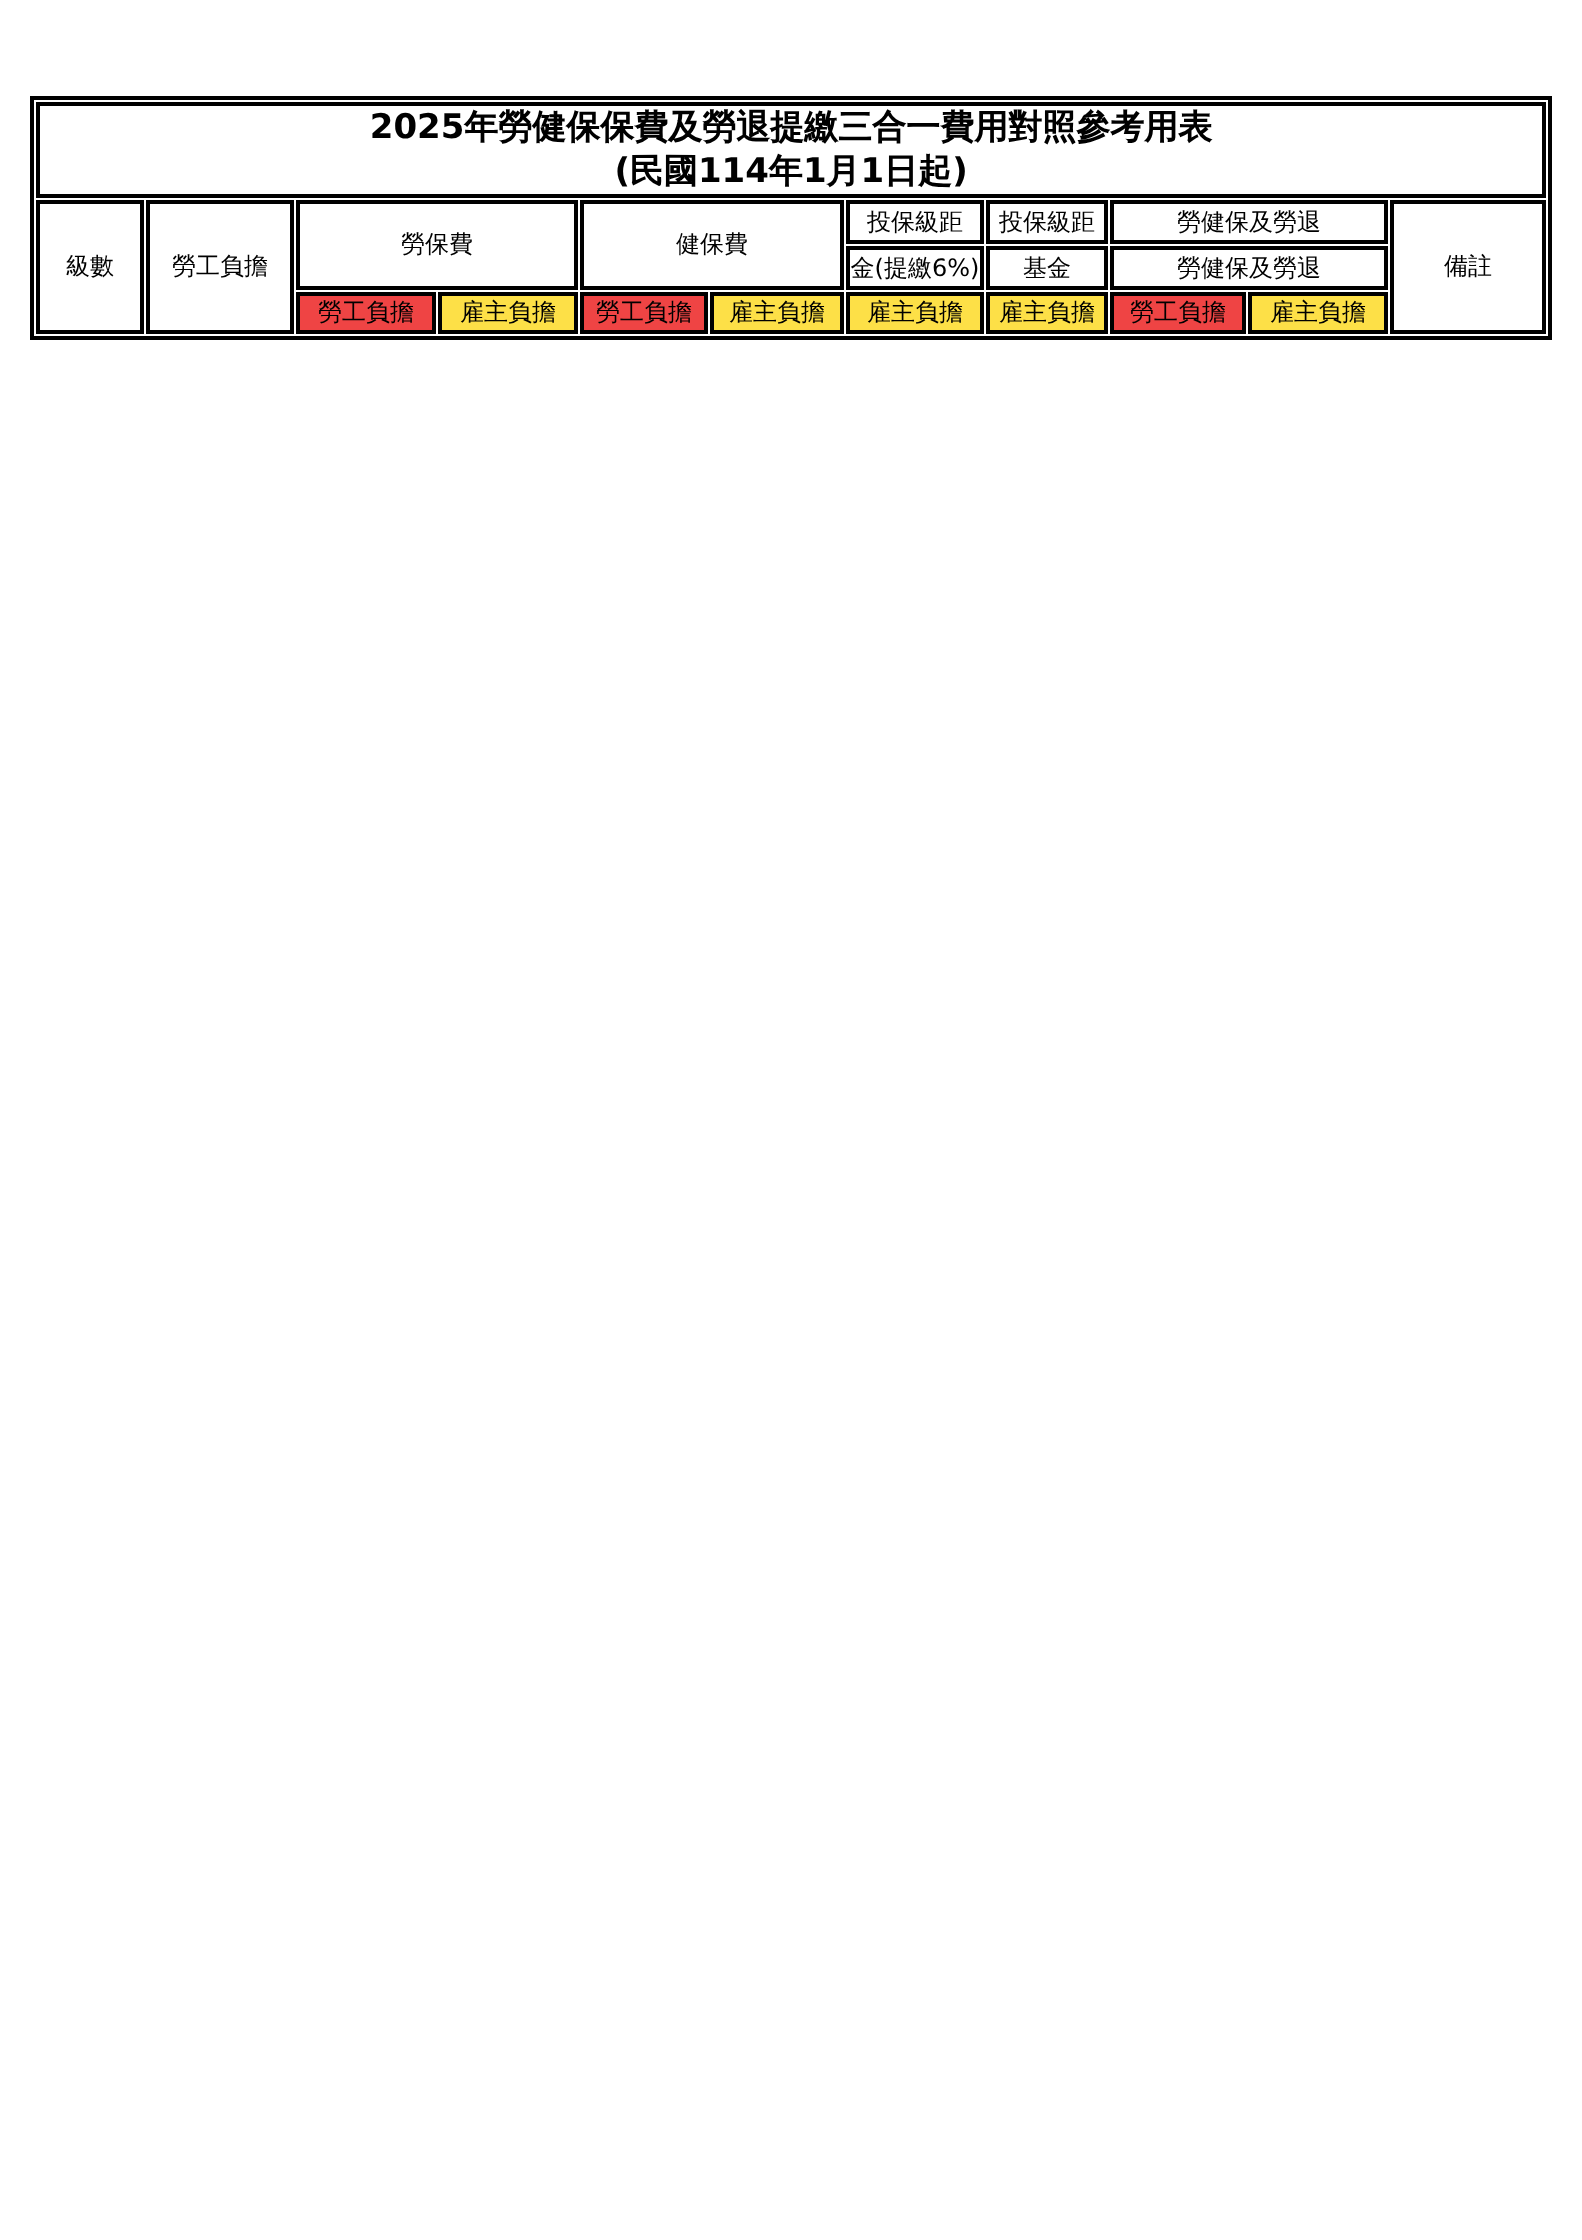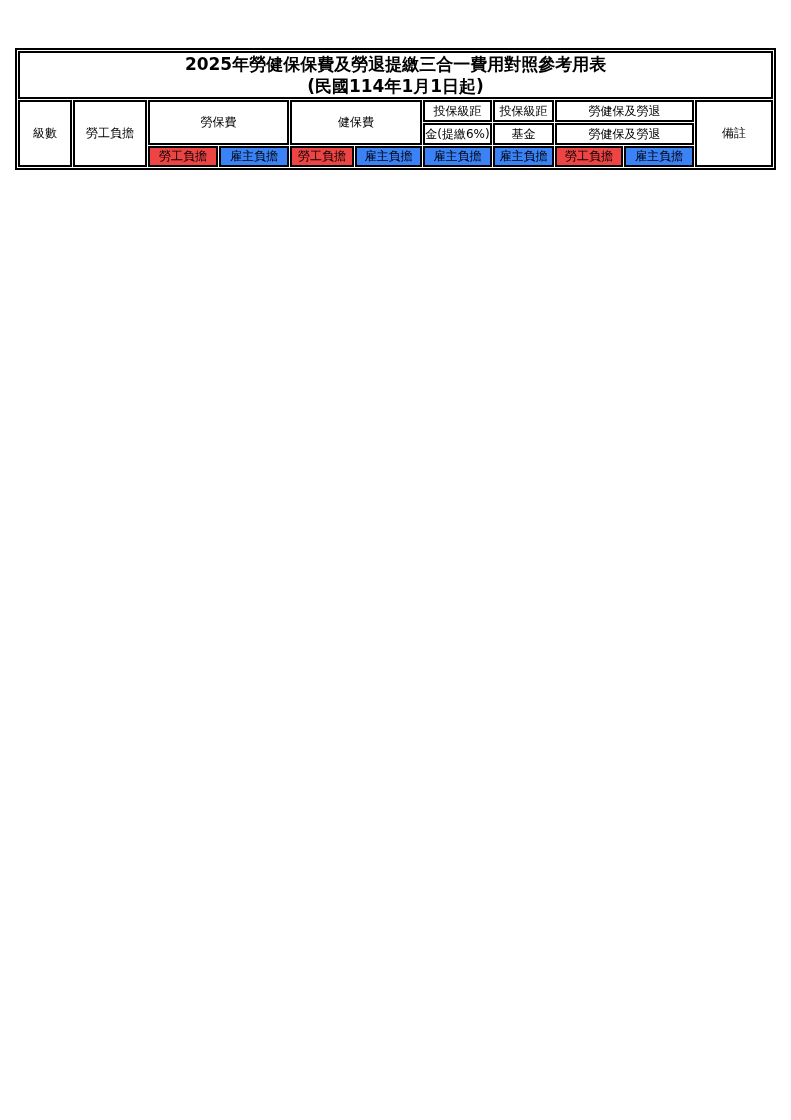--- a/index.html
+++ b/index.html
@@ -7,21 +7,21 @@
   .sheet{padding:48px 0 0 15px;}
   table{border-collapse:separate;border-spacing:1px;border:2px solid #000;background:#fff;table-layout:fixed;width:761px;}
   td,th{border:2px solid #000;text-align:center;vertical-align:middle;padding:0;overflow:hidden;white-space:nowrap;background:#fff;}
   .title-cell{height:44px;}
   .title-line1{font-size:17px;font-weight:bold;line-height:1.35;}
   .title-line2{font-size:17px;font-weight:bold;line-height:1.2;}
   th{font-weight:normal;font-size:12px;height:18px;}
   tr.subhead th{height:16px;font-size:12px;}
   td{font-size:12.5px;height:17px;}
   .c-emp{background:#ef4444;}
-  .c-er{background:#3b82f6;}
+  .c-er{background:#fde047;}
 </style>
 </head>
 <body>
 
 <div class="sheet">
   <table>
     <colgroup>
       <col style="width:54px">
         <col style="width:74px">
       <col style="width:70px">

